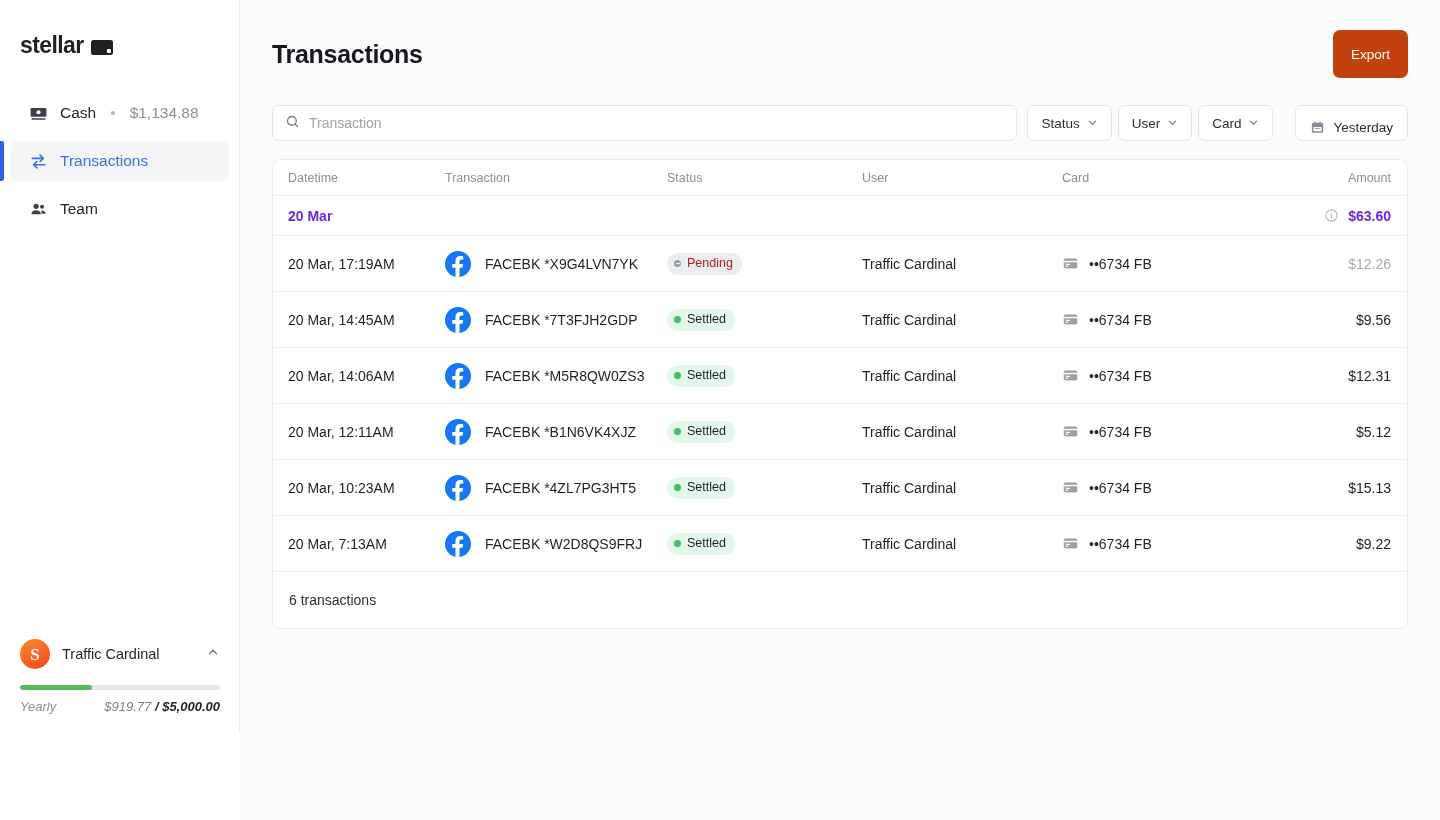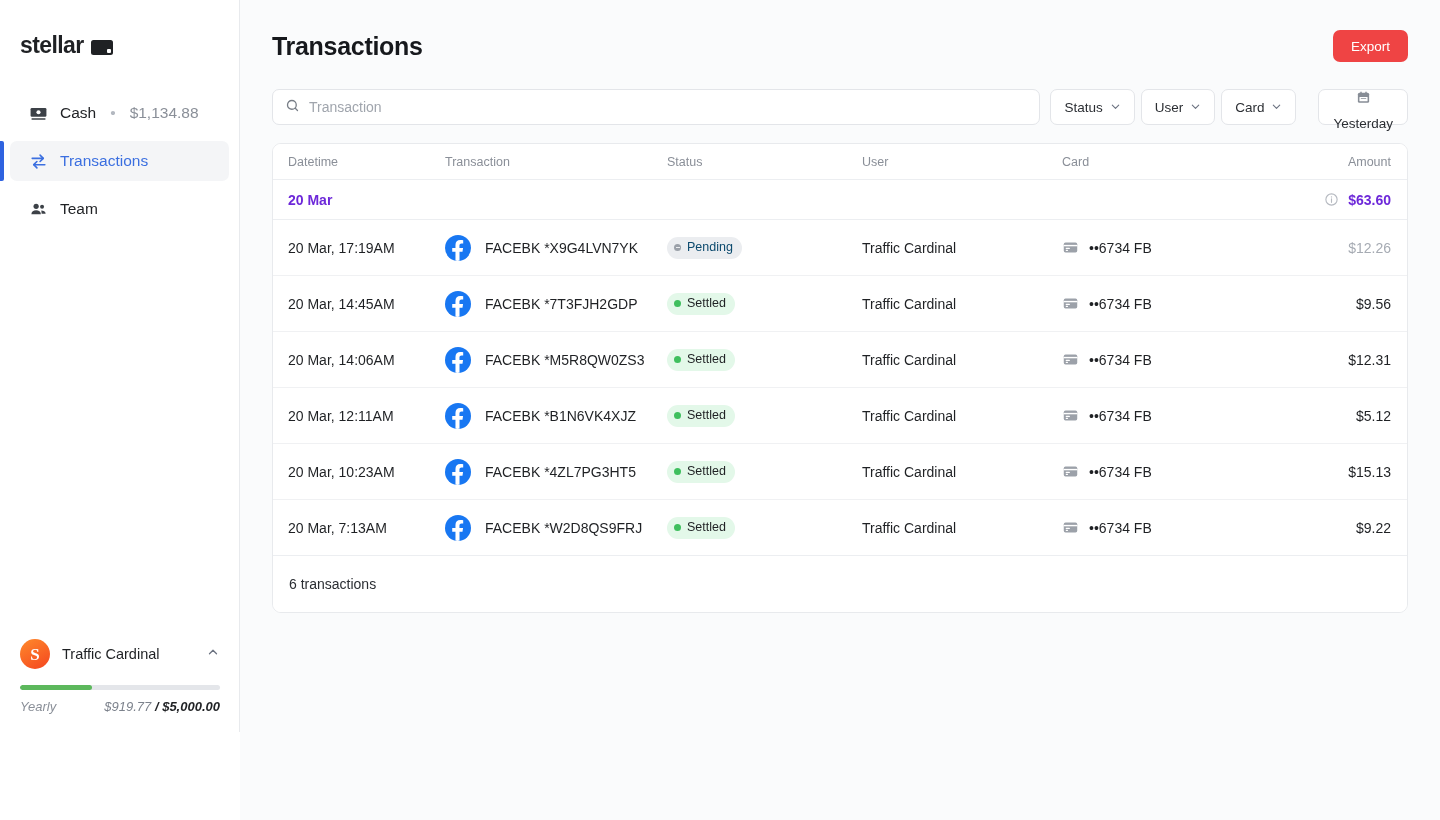--- a/index.html
+++ b/index.html
@@ -89,22 +89,22 @@
   .limit-total { color: #1f2124; font-weight: 600; }
 
   
   .main {
     flex: 1; height: 820px; background: #fafbfc;
     padding: 30px 32px 0 32px; overflow: hidden;
   }
   .page-head { display: flex; align-items: center; justify-content: space-between; }
   .page-title { font-size: 25px; font-weight: 700; color: #16181c; letter-spacing: -0.3px; }
   .export-btn {
-    background: #ef4444; color: #fff; border: none; border-radius: 7px;
-    height: 32px; padding: 0 18px; font-size: 13.5px; font-family: inherit;
+    background: #c2410c; color: #fff; border: none; border-radius: 7px;
+    height: 48px; padding: 0 18px; font-size: 13.5px; font-family: inherit;
     cursor: pointer;
   }
 
   .toolbar { display: flex; align-items: center; gap: 10px; margin-top: 27px; }
   .search-box {
     flex: 1; height: 36px; background: #fff; border: 1px solid #e3e5e9;
     border-radius: 7px; display: flex; align-items: center; gap: 9px; padding: 0 12px;
   }
   .search-box input {
     border: none; outline: none; font-size: 14px; font-family: inherit;
@@ -113,22 +113,22 @@
   .search-box input::placeholder { color: #a0a5ad; }
   .filter-group { display: flex; }
   .filter-btn {
     height: 36px; background: #fff; border: 1px solid #e3e5e9; border-radius: 7px;
     display: flex; align-items: center; gap: 7px; padding: 0 13px;
     font-size: 13.5px; color: #2b2e33; cursor: pointer; font-family: inherit;
   }
   .filter-group .filter-btn + .filter-btn { margin-left: 6px; }
   .date-btn {
     height: 36px; background: #fff; border: 1px solid #e3e5e9; border-radius: 7px;
-    display: flex; align-items: center; gap: 8px; padding: 0 14px;
-    font-size: 13.5px; color: #2b2e33; cursor: pointer; margin-left: 12px; font-family: inherit; flex-direction: column;
+    display: flex; align-items: flex-start; gap: 8px; padding: 14px 14px;
+    font-size: 13.5px; color: #2b2e33; cursor: pointer; margin-left: 12px; font-family: inherit;
   }
 
   
   .table-card {
     margin-top: 18px; background: #fff; border: 1px solid #e8eaed;
     border-radius: 9px; overflow: hidden;
   }
   .trow { display: flex; align-items: center; }
   .thead {
     height: 36px; border-bottom: 1px solid #eceef1; background: #fff;
@@ -155,21 +155,21 @@
   .txn-name { color: #1f2124; }
 
   .badge {
     display: inline-flex; align-items: center; gap: 6px;
     height: 22px; padding: 0 9px 0 7px; border-radius: 11px;
     font-size: 12.5px; line-height: 1;
   }
   .badge .dot { width: 7px; height: 7px; border-radius: 50%; flex: 0 0 7px; }
   .badge.settled { background: #e3f8e9; color: #1f2124; }
   .badge.settled .dot { background: #3fbf5e; }
-  .badge.pending { background: #ebedf0; color: #0c4a6e; }
+  .badge.pending { background: #ebedf0; color: #b91c1c; }
   .badge.pending .dot { background: #9aa0a8; position: relative; }
   .badge.pending .dot::after {
     content: ""; position: absolute; left: 1.5px; top: 3px; width: 4px; height: 1px; background: #ebedf0;
   }
 
   .card-cell { display: flex; align-items: center; gap: 10px; }
   .card-ico { color: #9ca1a9; display: flex; }
   .amount { font-size: 14px; color: #1f2124; }
   .amount.muted { color: #a6abb3; }
 

